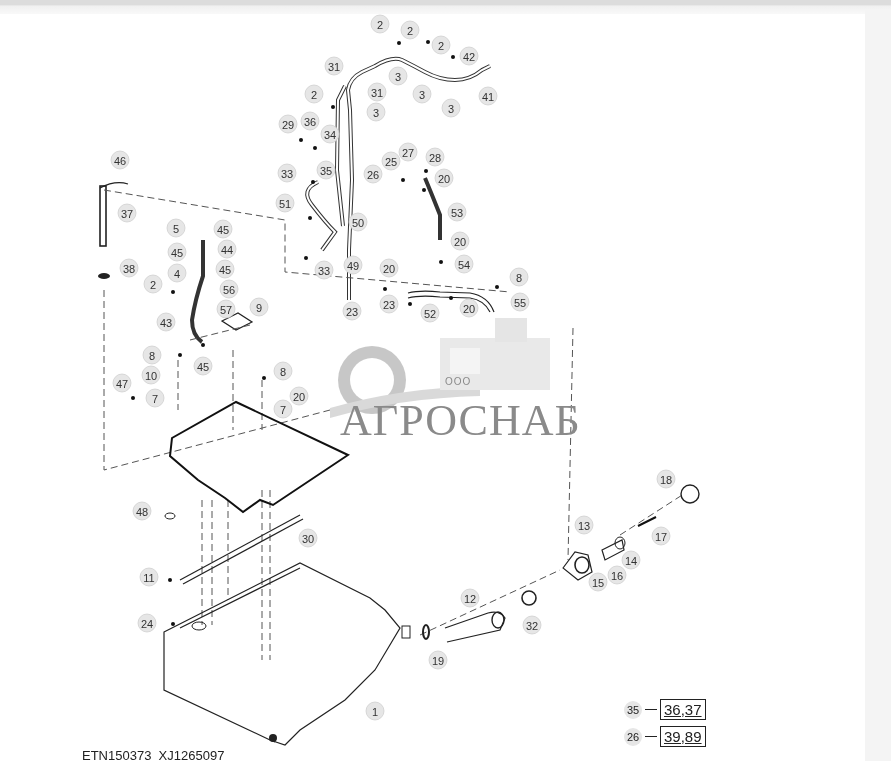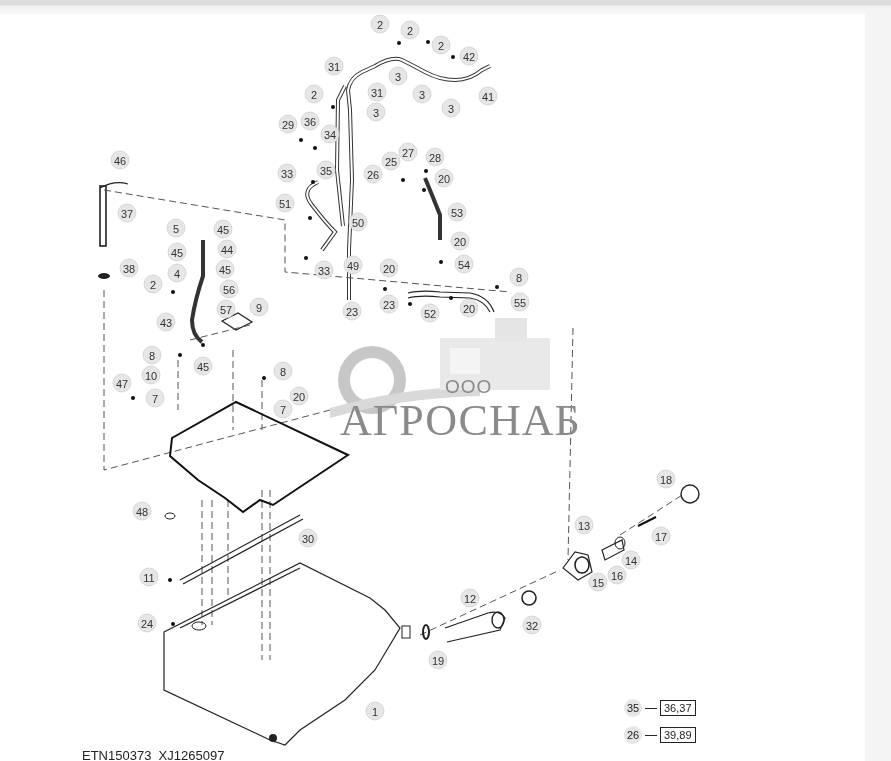--- a/index.html
+++ b/index.html
@@ -15,24 +15,24 @@
   .line { stroke:#222; stroke-width:1.2; fill:none; }
   .thick { stroke:#111; stroke-width:2; fill:none; }
   .dash { stroke:#555; stroke-width:1; stroke-dasharray:7 4; fill:none; }
   .hose { stroke:#333; stroke-width:4; fill:none; }
   .hose-in { stroke:#fff; stroke-width:2; fill:none; }
   .dot { fill:#111; }
   .caption { position:absolute; left:82px; top:748px; font-size:13px; color:#222; font-family:"Liberation Sans", sans-serif; }
   .ref-row { position:absolute; font-size:11px; color:#222; display:flex; align-items:center; }
   .ref-bubble { width:18px; height:18px; border-radius:50%; background:#e6e6e6; display:flex; align-items:center; justify-content:center; font-size:11px; }
   .ref-dash { width:12px; height:1px; background:#222; margin:0 3px; }
-  .ref-box { border:1px solid #222; padding:1px 3px; font-size:11px; background:#fff; }
+  .ref-box { border:1px solid #222; padding:1px 3px; font-size:15px; background:#fff;text-decoration:underline; }
   .watermark { position:absolute; left:330px; top:318px; width:230px; height:130px; opacity:0.55; }
   .wm-text { position:absolute; left:340px; top:395px; font-family:"Liberation Serif", serif; font-size:44px; color:#8a8a8a; letter-spacing:1px; }
-  .wm-ooo { position:absolute; left:445px; top:376px; font-family:"Liberation Sans", sans-serif; font-size:19px; color:#8a8a8a; letter-spacing:1px; }
+  .wm-ooo { position:absolute; left:445px; top:376px; font-family:"Liberation Sans", sans-serif; font-size:10px; color:#8a8a8a; letter-spacing:1px; }
 </style>
 </head>
 <body>
 
 <div class="topbar"></div>
 <div class="topshade"></div>
 <div class="rightgutter"></div>
 
 <div class="canvas"></div>
 

